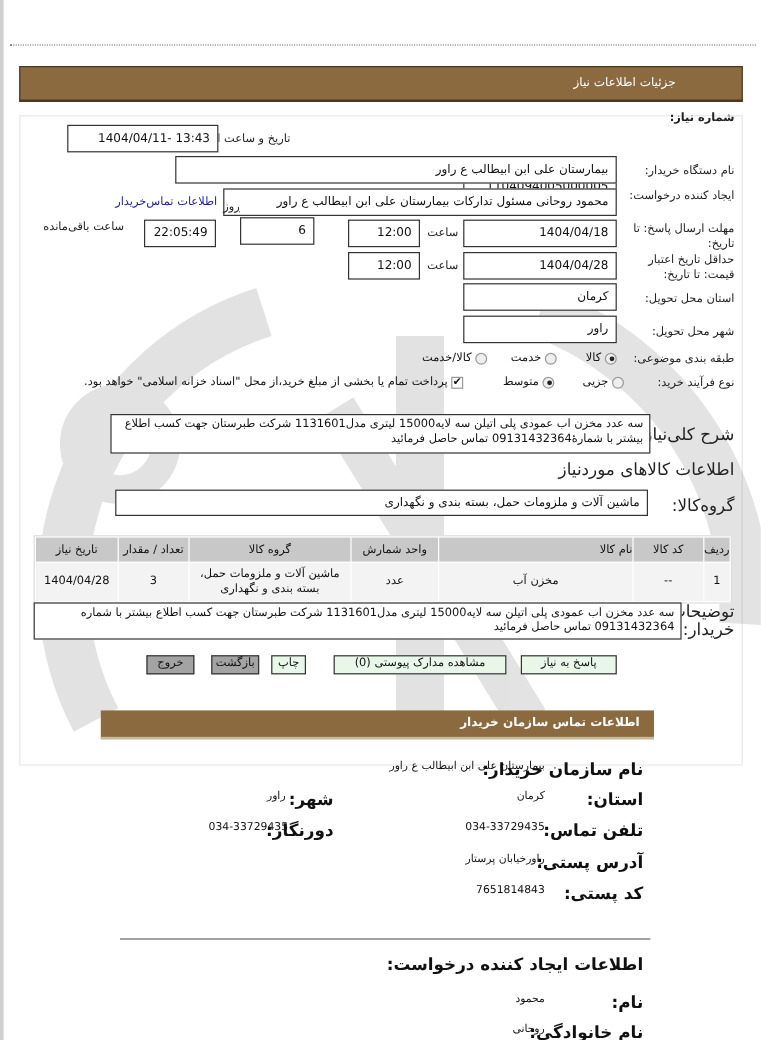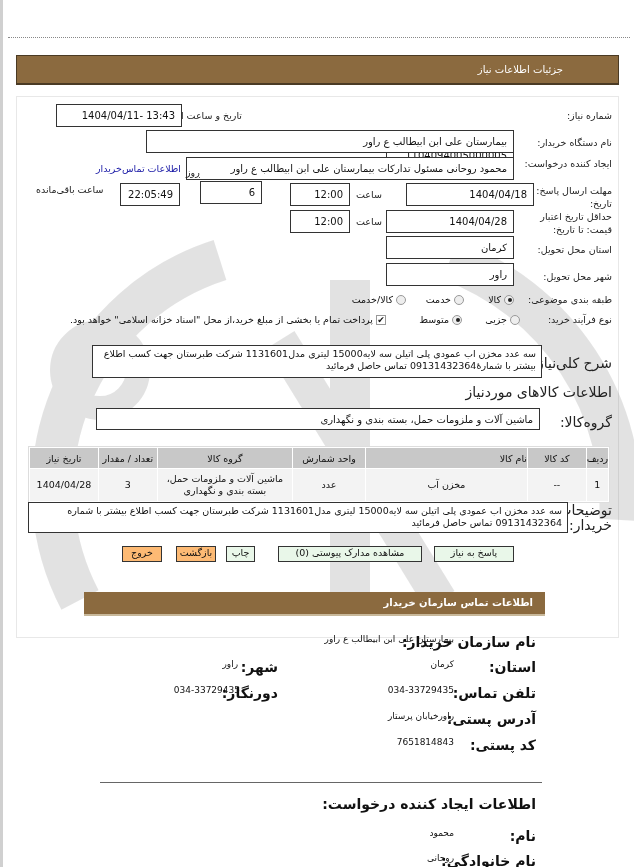--- a/index.html
+++ b/index.html
@@ -29,21 +29,21 @@
 
   .bold { font-weight: normal; font-size: 14px; }
   .desc { position: absolute; border: 1px solid #333; background: #fff; font-size: 9.5px; line-height: 12px; padding: 2px 5px; text-align: right; }
 
   table.items { position: absolute; left: 28px; top: 446px; width: 582px; border-collapse: separate; border-spacing: 1px; background: #fff; border: 1px solid #ddd; font-size: 9.5px; }
   table.items th { background: #c8c8c8; font-weight: normal; height: 20px; text-align: center; }
   table.items td { background: #f3f3f3; height: 32px; text-align: center; line-height: 12px; }
 
   .btn { position: absolute; top: 546px; height: 16px; border: 1px solid #333; font-size: 9.5px; text-align: center; line-height: 12px; cursor: pointer; }
   .btn.g { background: #e9f7e9; }
-  .btn.r { background: #fdba74; }
+  .btn.r { background: #a3a3a3; }
 
   .rowlbl { position: absolute; font-size: 14px; font-weight: bold; white-space: nowrap; }
   .rowval { position: absolute; font-size: 9px; white-space: nowrap; }
   .sep { position: absolute; left: 100px; width: 442px; top: 786px; border-top: 1px solid #666; }
 </style>
 </head>
 <body>
 
 <div class="leftline"></div>
 <div class="dotline"></div>
@@ -55,34 +55,34 @@
 <div class="panel"></div>
 
 <svg class="watermark" viewBox="0 0 620 420">
   <path d="M430 40 A260 260 0 0 1 600 300" stroke="#666" stroke-width="42" fill="none"></path>
   <path d="M60 380 A240 240 0 0 1 200 40" stroke="#666" stroke-width="42" fill="none"></path>
   <path d="M330 60 L330 380" stroke="#666" stroke-width="40"></path>
   <path d="M260 120 L420 380" stroke="#666" stroke-width="34"></path>
   <circle cx="80" cy="150" r="38" stroke="#666" stroke-width="24" fill="none"></circle>
 </svg>
 
-<div class="lbl" style="right:22px; top:110px;">شماره نیاز:</div>
+<div class="lbl" style="right:22px; top:93px;font-weight:bold;">شماره نیاز:</div>
 <div class="box ltr" style="left:386px; top:104px; width:128px; height:23px;margin-top:40px;">1104094005000005</div>
 <div class="lbl" style="right:392px; top:110px;">تاریخ و ساعت اعلان عمومی:</div>
 <div class="box ltr" style="left:56px; top:104px; width:126px; height:23px;">1404/04/11- 13:43</div>
 
 <div class="lbl" style="right:22px; top:137px;">نام دستگاه خریدار:</div>
 <div class="box" style="left:146px; top:130px; width:368px; height:23px;">بیمارستان علی ابن ابیطالب ع راور</div>
 
 <div class="lbl" style="right:22px; top:157px; line-height:13px; white-space:normal; width:90px;"><span>ایجاد کننده درخواست:</span></div>
 <div class="box" style="left:186px; top:157px; width:328px; height:23px;">محمود روحانی مسئول تدارکات  بیمارستان علی ابن ابیطالب ع راور</div>
 <a class="link" style="left:96px; top:163px;">اطلاعات تماس‌خریدار</a>
 
 <div class="lbl" style="right:22px; top:184px; line-height:13px; white-space:normal; width:104px;"><span>مهلت ارسال پاسخ: تا تاریخ:</span></div>
-<div class="box ltr" style="left:386px; top:183px; width:128px; height:23px;margin-left:20px;">1404/04/18</div>
+<div class="box ltr" style="left:386px; top:183px; width:128px; height:23px;">1404/04/18</div>
 <div class="lbl" style="left:356px; top:189px;">ساعت</div>
 <div class="box ltr" style="left:290px; top:183px; width:60px; height:23px;">12:00</div>
 <div class="box ltr" style="left:200px; top:181px; width:62px; height:23px;">6</div>
 <div class="lbl" style="left:186px; top:167px;text-decoration:underline;">روز</div>
 <div class="box ltr" style="left:120px; top:183px; width:60px; height:23px;">22:05:49</div>
 <div class="lbl" style="left:36px; top:184px;">ساعت باقی‌مانده</div>
 
 <div class="lbl" style="right:22px; top:210px; line-height:13px; white-space:normal; width:100px;"><span>حداقل تاریخ اعتبار قیمت: تا تاریخ:</span></div>
 <div class="box ltr" style="left:386px; top:210px; width:128px; height:23px;">1404/04/28</div>
 <div class="lbl" style="left:356px; top:216px;">ساعت</div>

